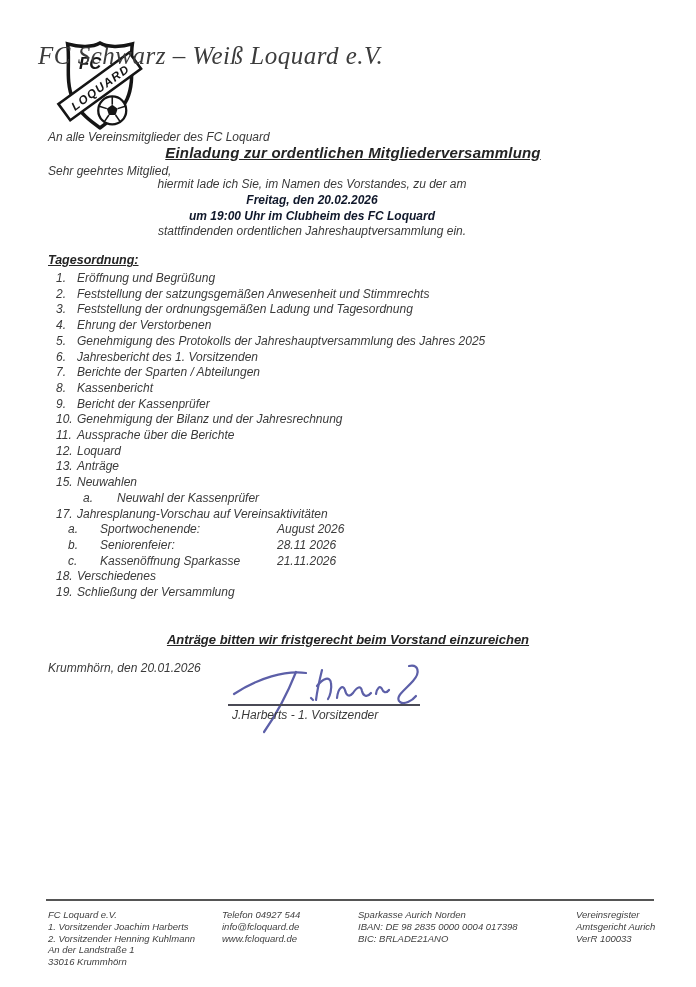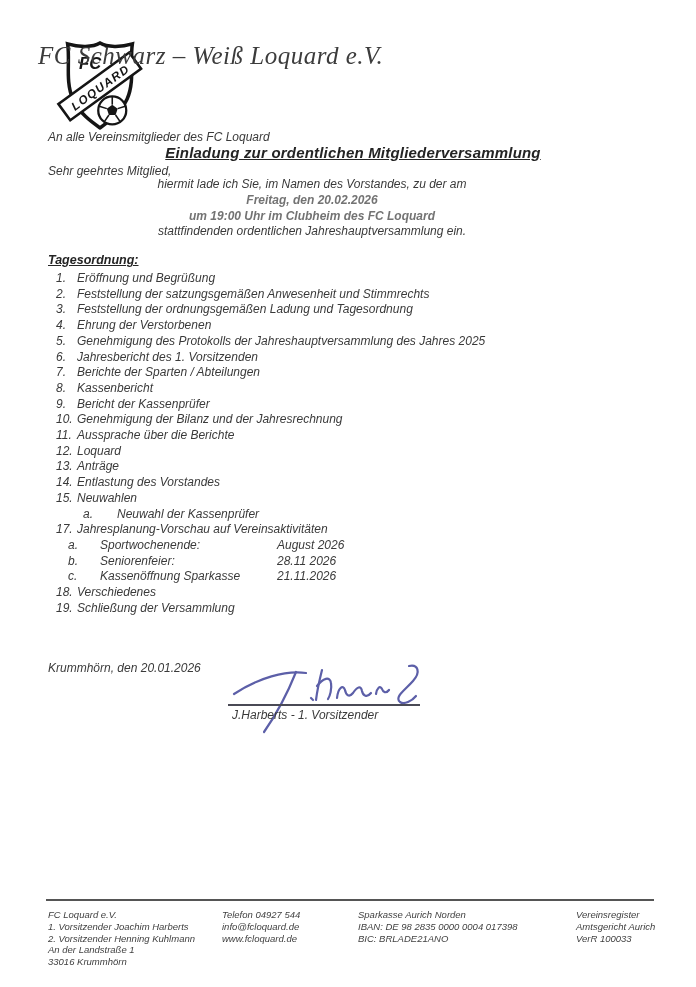--- a/index.html
+++ b/index.html
@@ -28,21 +28,21 @@
   .title {
     position: absolute; left: 10px; right: 0; top: 144px;
     text-align: center; font-size: 15px; font-weight: bold;
     text-decoration: underline; letter-spacing: 0.2px; color: #242424;
   }
   .salutation { position: absolute; left: 48px; top: 164px; font-size: 12px; }
   .intro-block {
     position: absolute; left: 57px; width: 510px; top: 177px;
     text-align: center; font-size: 12px; line-height: 15.8px;
   }
-  .intro-block .b { font-weight: bold; color: #737373; }
+  .intro-block .b { font-weight: bold; color: #0f172a; }
 
   
   .agenda-heading {
     position: absolute; left: 48px; top: 253px;
     font-size: 12.5px; font-weight: bold; text-decoration: underline; color: #242424;
   }
   .agenda { position: absolute; left: 56px; top: 271px; right: 30px; font-size: 12px; line-height: 15.7px; }
   .agenda-item { display: flex; }
   .agenda-item .num { width: 21px; flex: none; }
   .agenda-item .txt { flex: 1; }
@@ -157,24 +157,20 @@
       </div>
       <div class="agenda-item">
         <span class="num">12.</span>
         <span class="txt">Loquard</span>
       </div>
       <div class="agenda-item">
         <span class="num">13.</span>
         <span class="txt">Anträge</span>
       </div>
       <div class="agenda-item">
-        <span class="num">14.</span>
-        <span class="txt">Entlastung des Vorstandes</span>
-      </div>
-      <div class="agenda-item">
         <span class="num">15.</span>
         <span class="txt">Neuwahlen</span>
       </div>
       <div class="sub-row wide">
         <span class="sub-letter">a.</span>
         <span class="sub-text">Neuwahl der Kassenprüfer</span>
       </div>
       <div class="agenda-item">
         <span class="num">17.</span>
         <span class="txt">Jahresplanung-Vorschau auf Vereinsaktivitäten</span>
@@ -197,20 +193,21 @@
       <div class="agenda-item">
         <span class="num">18.</span>
         <span class="txt">Verschiedenes</span>
       </div>
       <div class="agenda-item">
         <span class="num">19.</span>
         <span class="txt">Schließung der Versammlung</span>
       </div>
     </div>
 
+  <div class="closing-note">Anträge bitten wir fristgerecht beim Vorstand einzureichen</div>
   <div class="place-date">Krummhörn, den 20.01.2026</div>
 
   <svg class="signature-svg" viewBox="0 0 200 80">
     <g fill="none" stroke="#5c5fa8" stroke-width="2.2" stroke-linecap="round">
       <path d="M10,40 C34,24 62,16 82,19"></path>
       <path d="M72,18 C64,38 54,58 40,78"></path>
       <path d="M87,44 l2,2"></path>
       <path d="M98,16 C95,28 93,38 92,46"></path>
       <path d="M93,32 C99,24 106,22 107,29 C108,35 106,42 104,45"></path>
       <path d="M113,44 C114,34 119,30 121,36 C122,41 125,44 129,39 C133,33 137,31 138,37 C139,42 143,44 147,39"></path>

